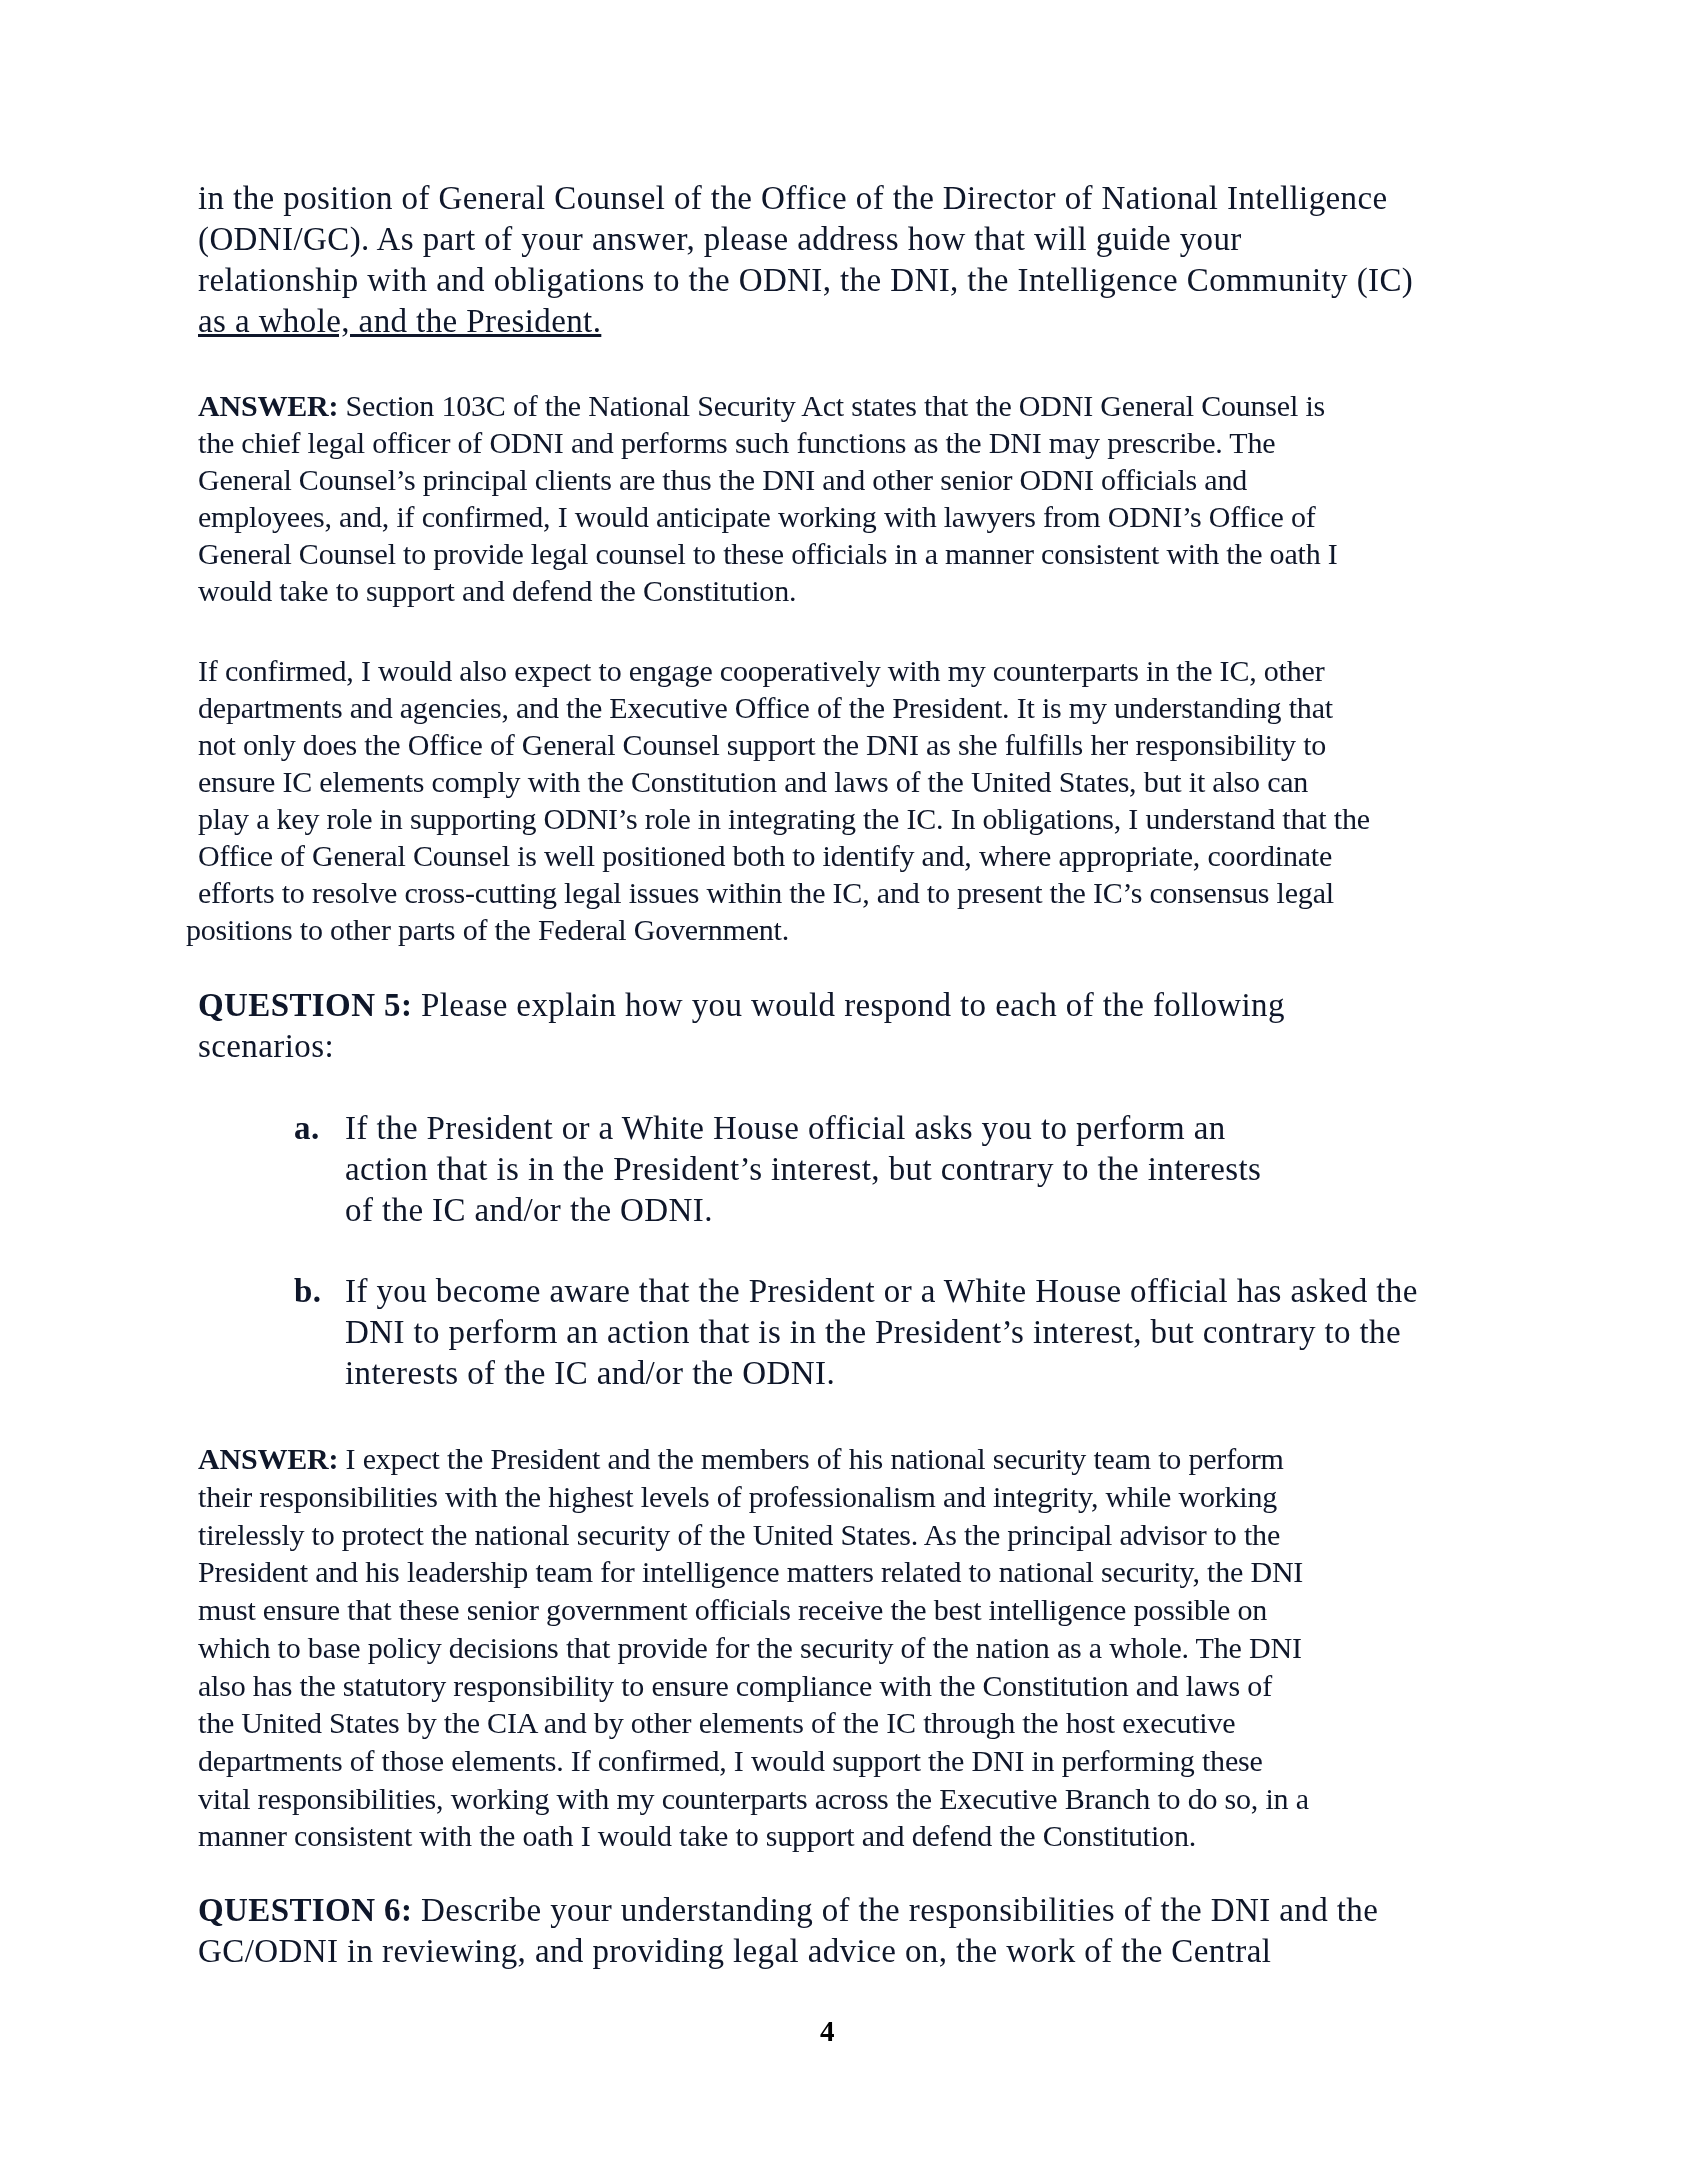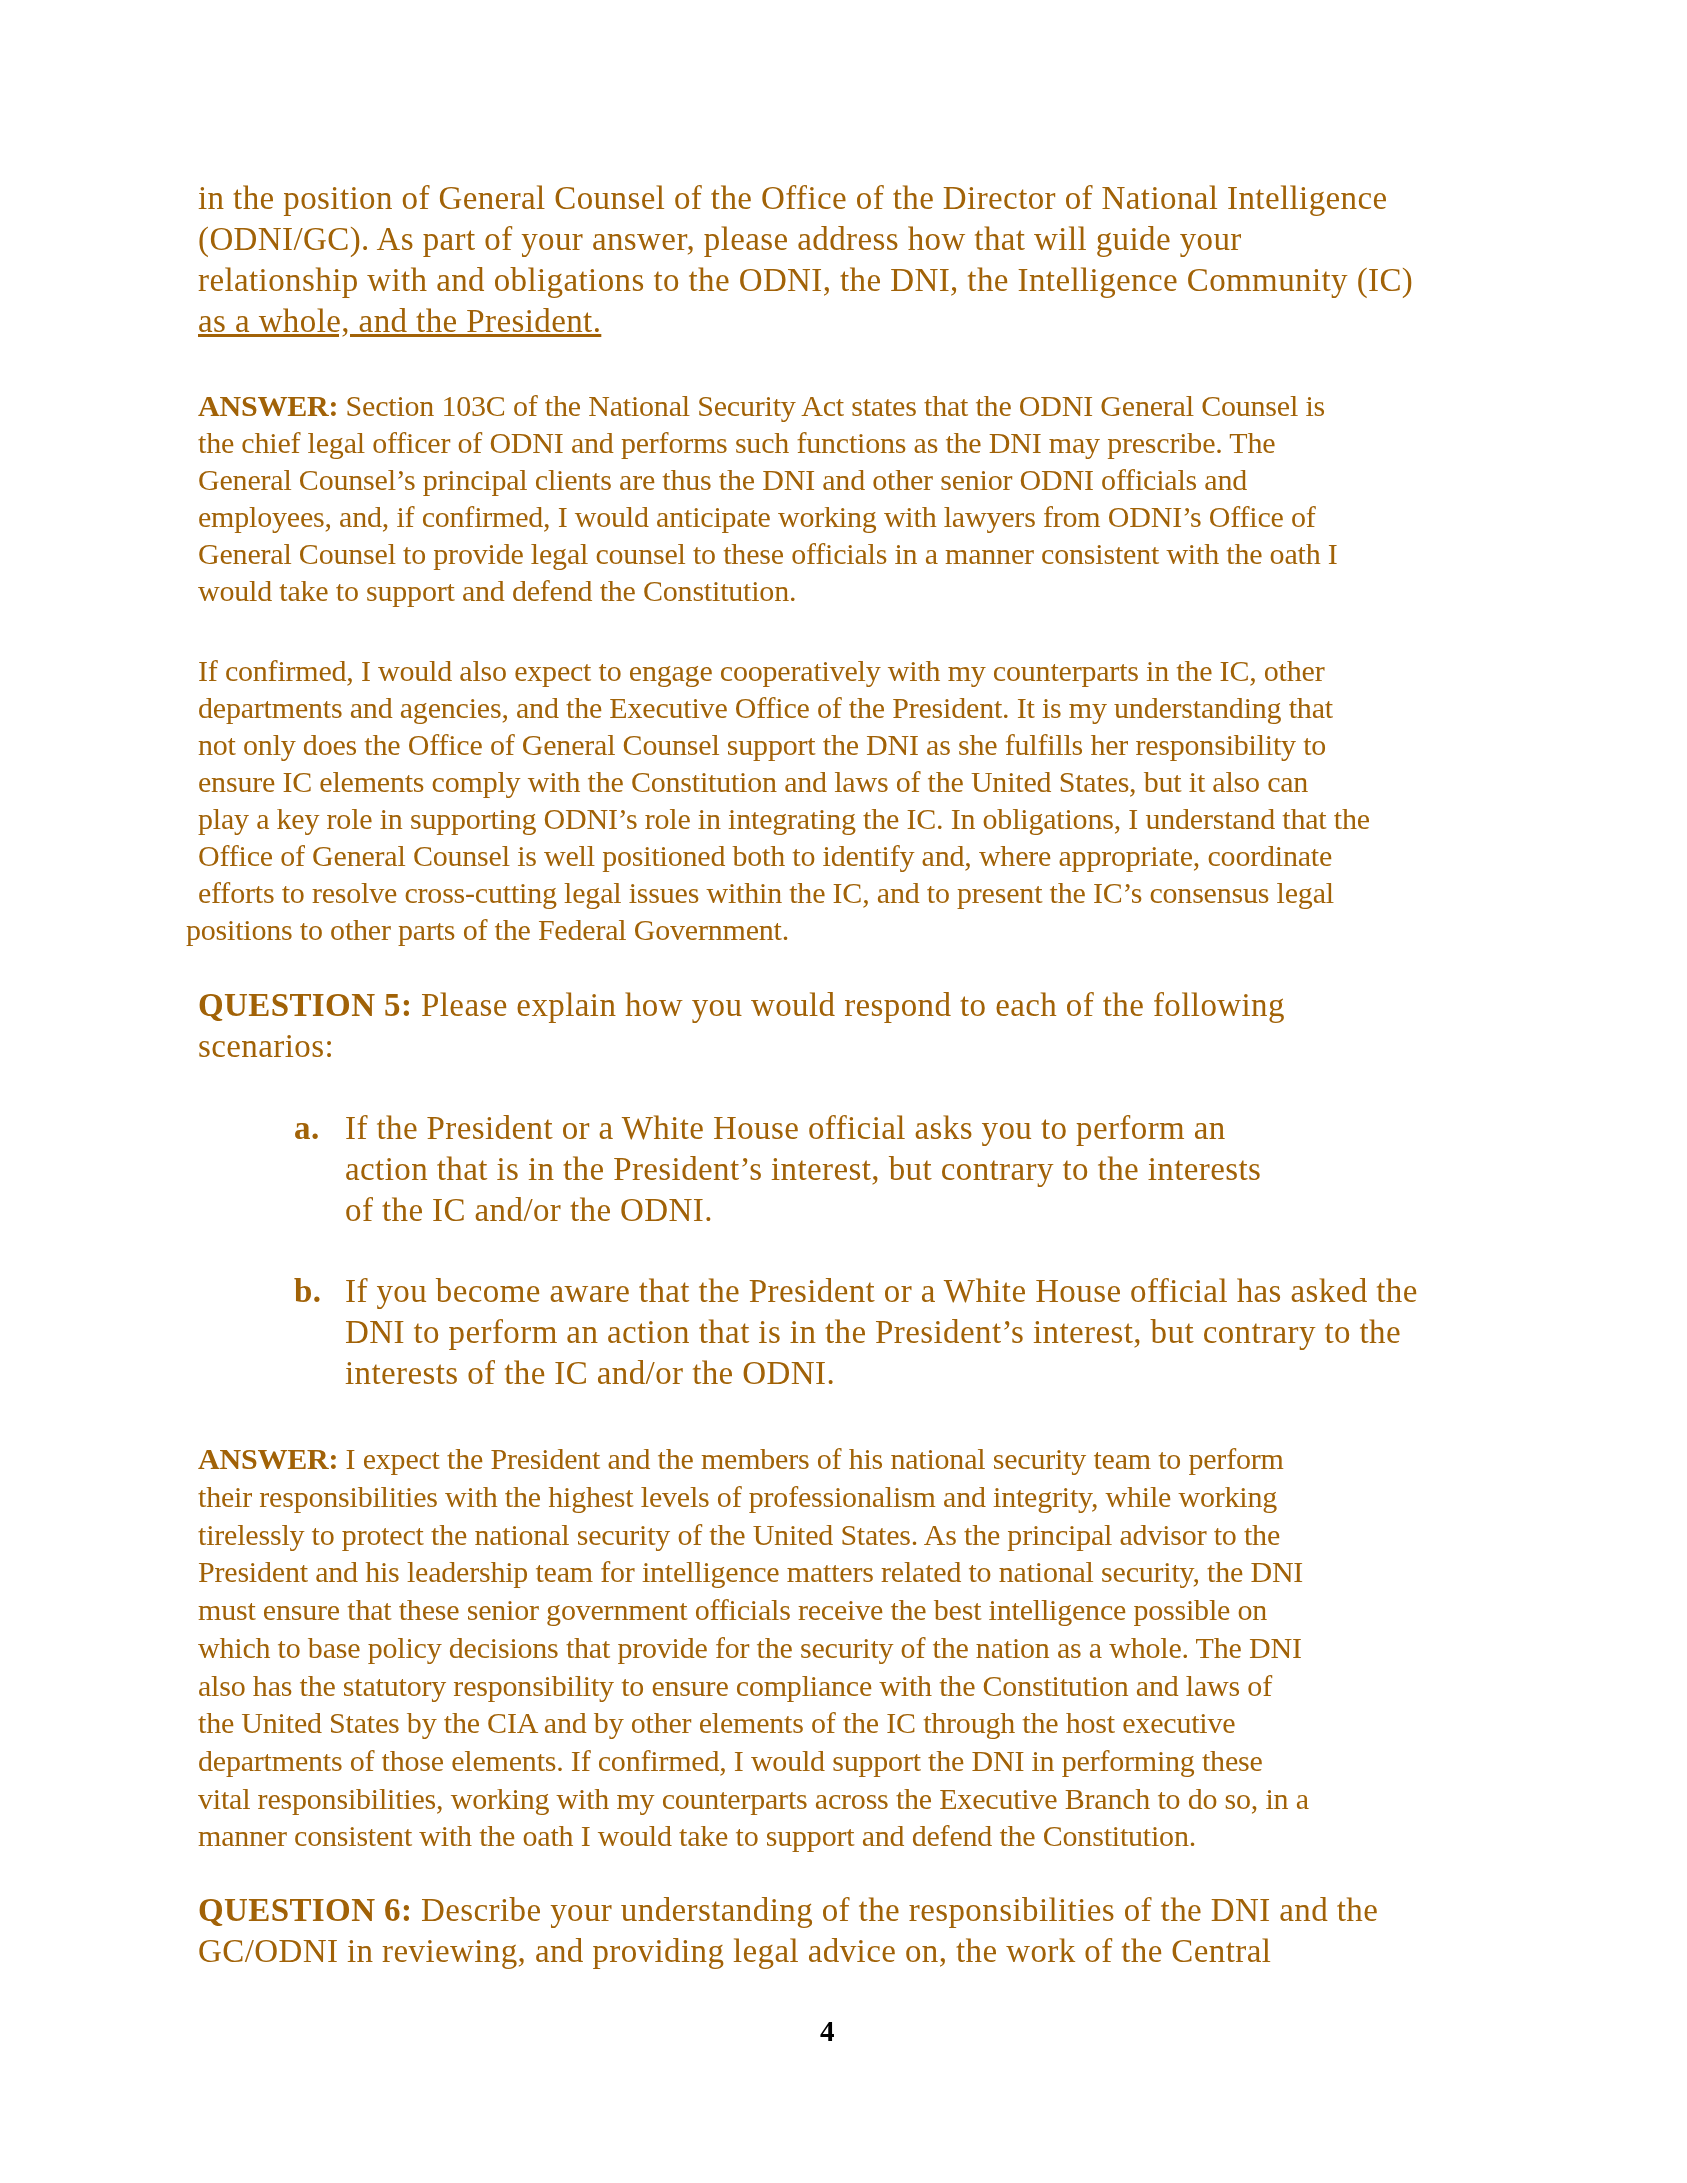--- a/index.html
+++ b/index.html
@@ -1,18 +1,18 @@
 <!DOCTYPE html>
 <html style="font-size:10.6px"><head>
 <meta charset="utf-8">
 <style>
   html, body { margin: 0; padding: 0; background: #ffffff; }
   body { width: 1687px; height: 2183px; position: relative; overflow: hidden; color: #000; }
   .page { position: absolute; left: 0; top: 0; width: 1687px; height: 2183px; background: #ffffff; }
-  .line { position: absolute; white-space: nowrap; font-family: "Liberation Serif", "DejaVu Serif", serif; color: #a16207; }
+  .line { position: absolute; white-space: nowrap; font-family: "Liberation Serif", "DejaVu Serif", serif; color: #0f172a; }
   .big { font-size: 33px; letter-spacing: 0.4px; }
   .small { font-size: 30px; letter-spacing: -0.2px; }
   .bold { font-weight: bold; }
   .pagenum { position: absolute; font-family: "Liberation Serif", serif; font-weight: bold; font-size: 29px; }
 </style>
 </head>
 <body>
 
 <div class="page">
 

